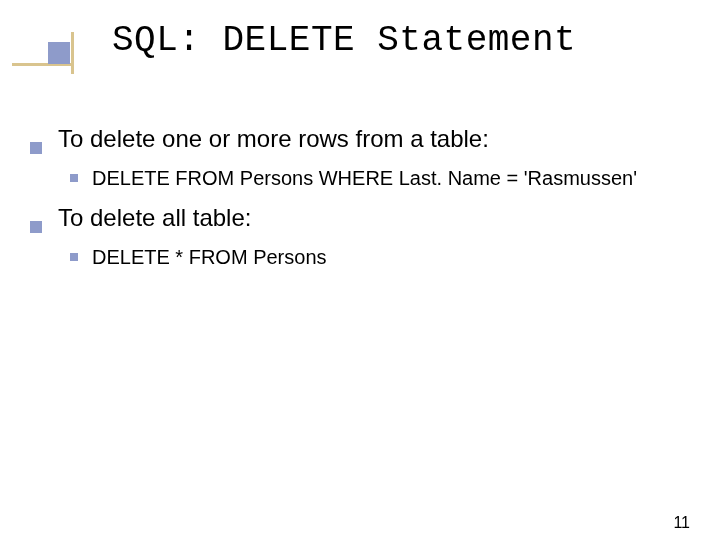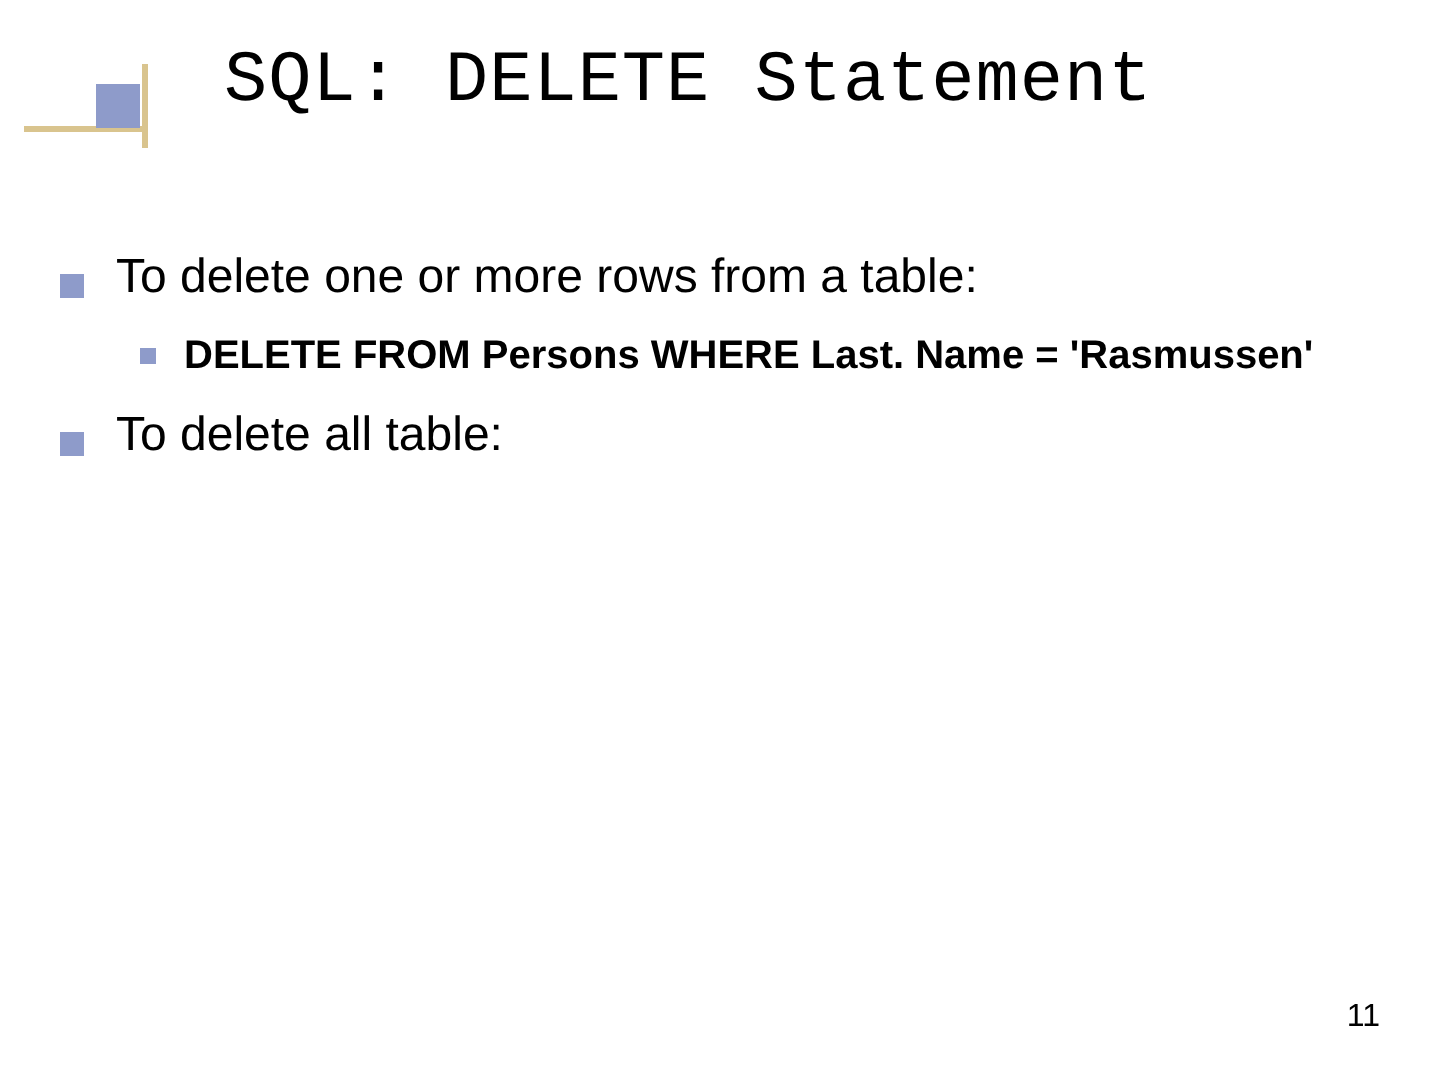--- a/index.html
+++ b/index.html
@@ -54,21 +54,21 @@
     margin: 0;
     letter-spacing: 0.5px;
     font-family: Liberation Mono, monospace;
   }
   .content {
     padding: 30px 30px 0 30px;
   }
   .level1 {
     margin: 0 0 12px 0;
     display: flex;
-    align-items: center;
+    align-items: flex-end;
   }
   .level2 {
     margin: 10px 0 14px 40px;
     display: flex;
     align-items: center;
   }
   .bullet1 {
     width: 12px;
     height: 12px;
     background: #8e9bca;
@@ -85,25 +85,24 @@
   }
   .text1 {
     font-size: 24px;
     color: #000;
     line-height: 1.2;
   }
   .text2 {
     font-size: 20px;
     color: #000;
     line-height: 1.2;
-    font-weight: bold;
   }
   .page-number {
     position: absolute;
-    bottom: 22px;
+    bottom: 8px;
     right: 30px;
     font-size: 16px;
     color: #000;
   }
 </style>
 </head>
 <body>
 
 <div class="title-area">
   <div class="title-decoration"></div>
@@ -122,16 +121,20 @@
   <div class="level2">
     <div class="bullet2"></div>
     <div class="text2">DELETE FROM Persons WHERE Last. Name = 'Rasmussen'</div>
   </div>
 
   <div class="level1">
     <div class="bullet1"></div>
     <div class="text1">To delete all table:</div>
   </div>
 
+  <div class="level2">
+    <div class="bullet2"></div>
+    <div class="text2">DELETE * FROM Persons</div>
+  </div>
 
 </div>
 
 <div class="page-number">11</div>
 
 </body></html>

